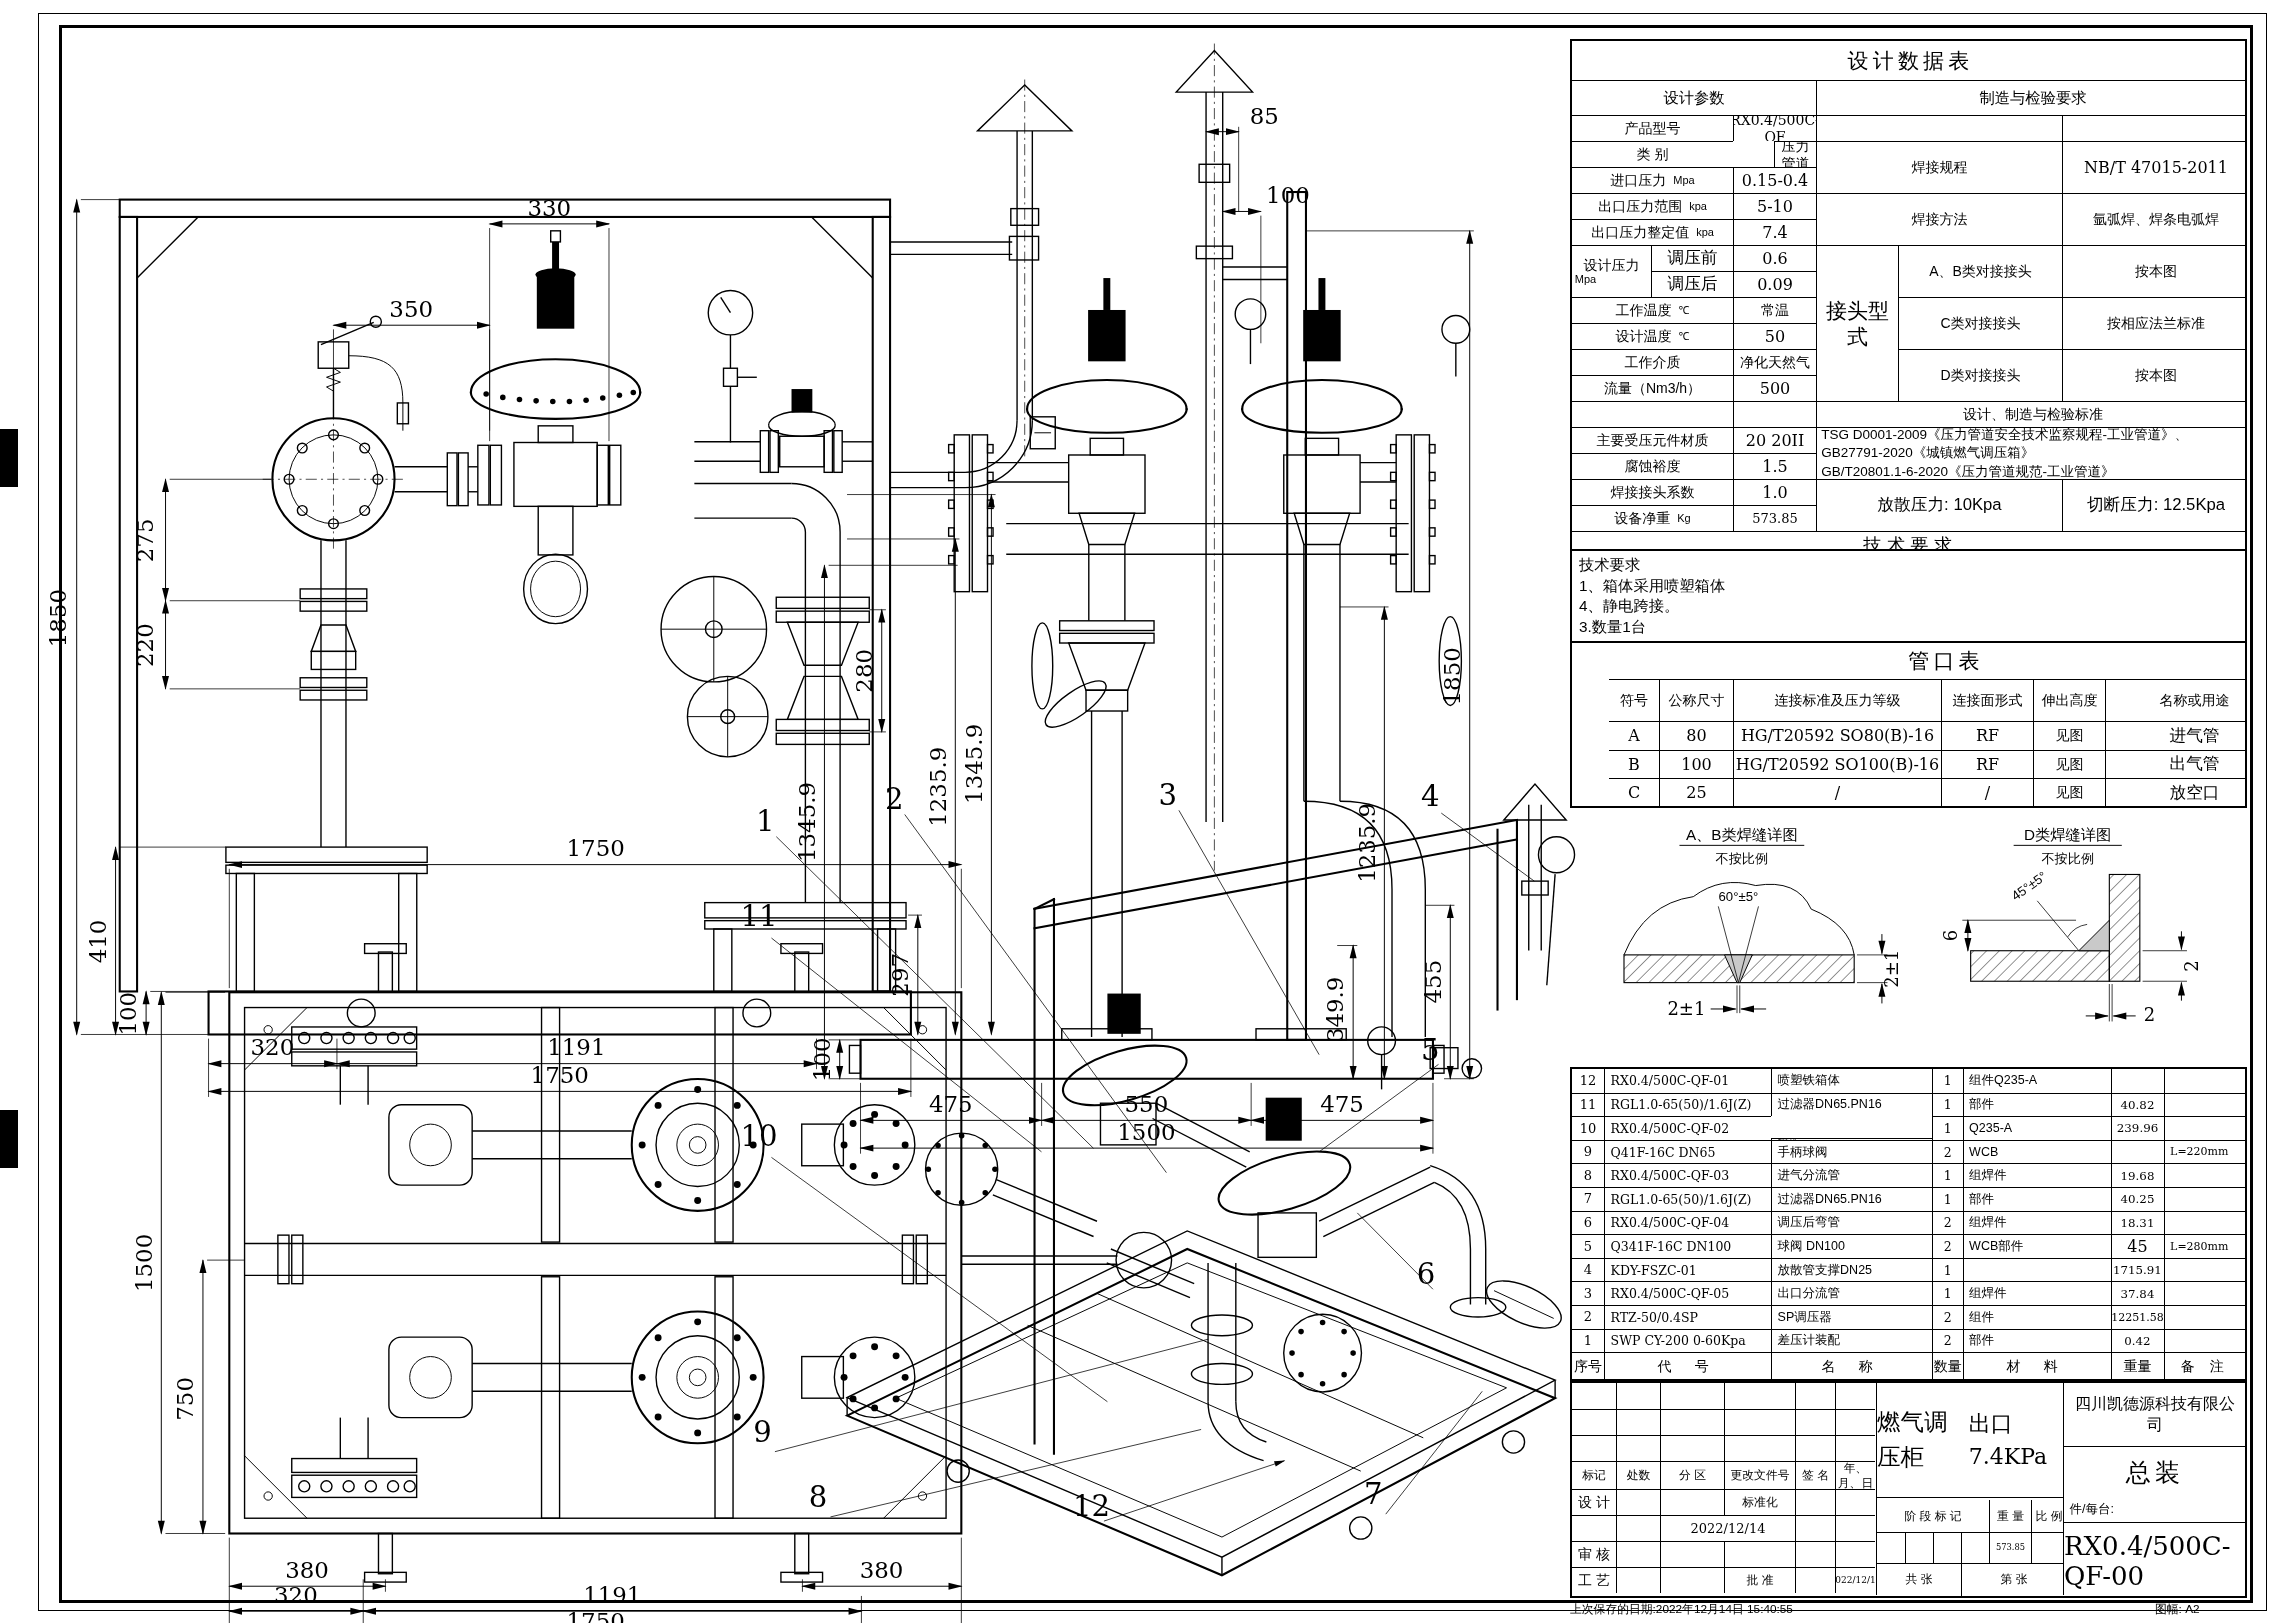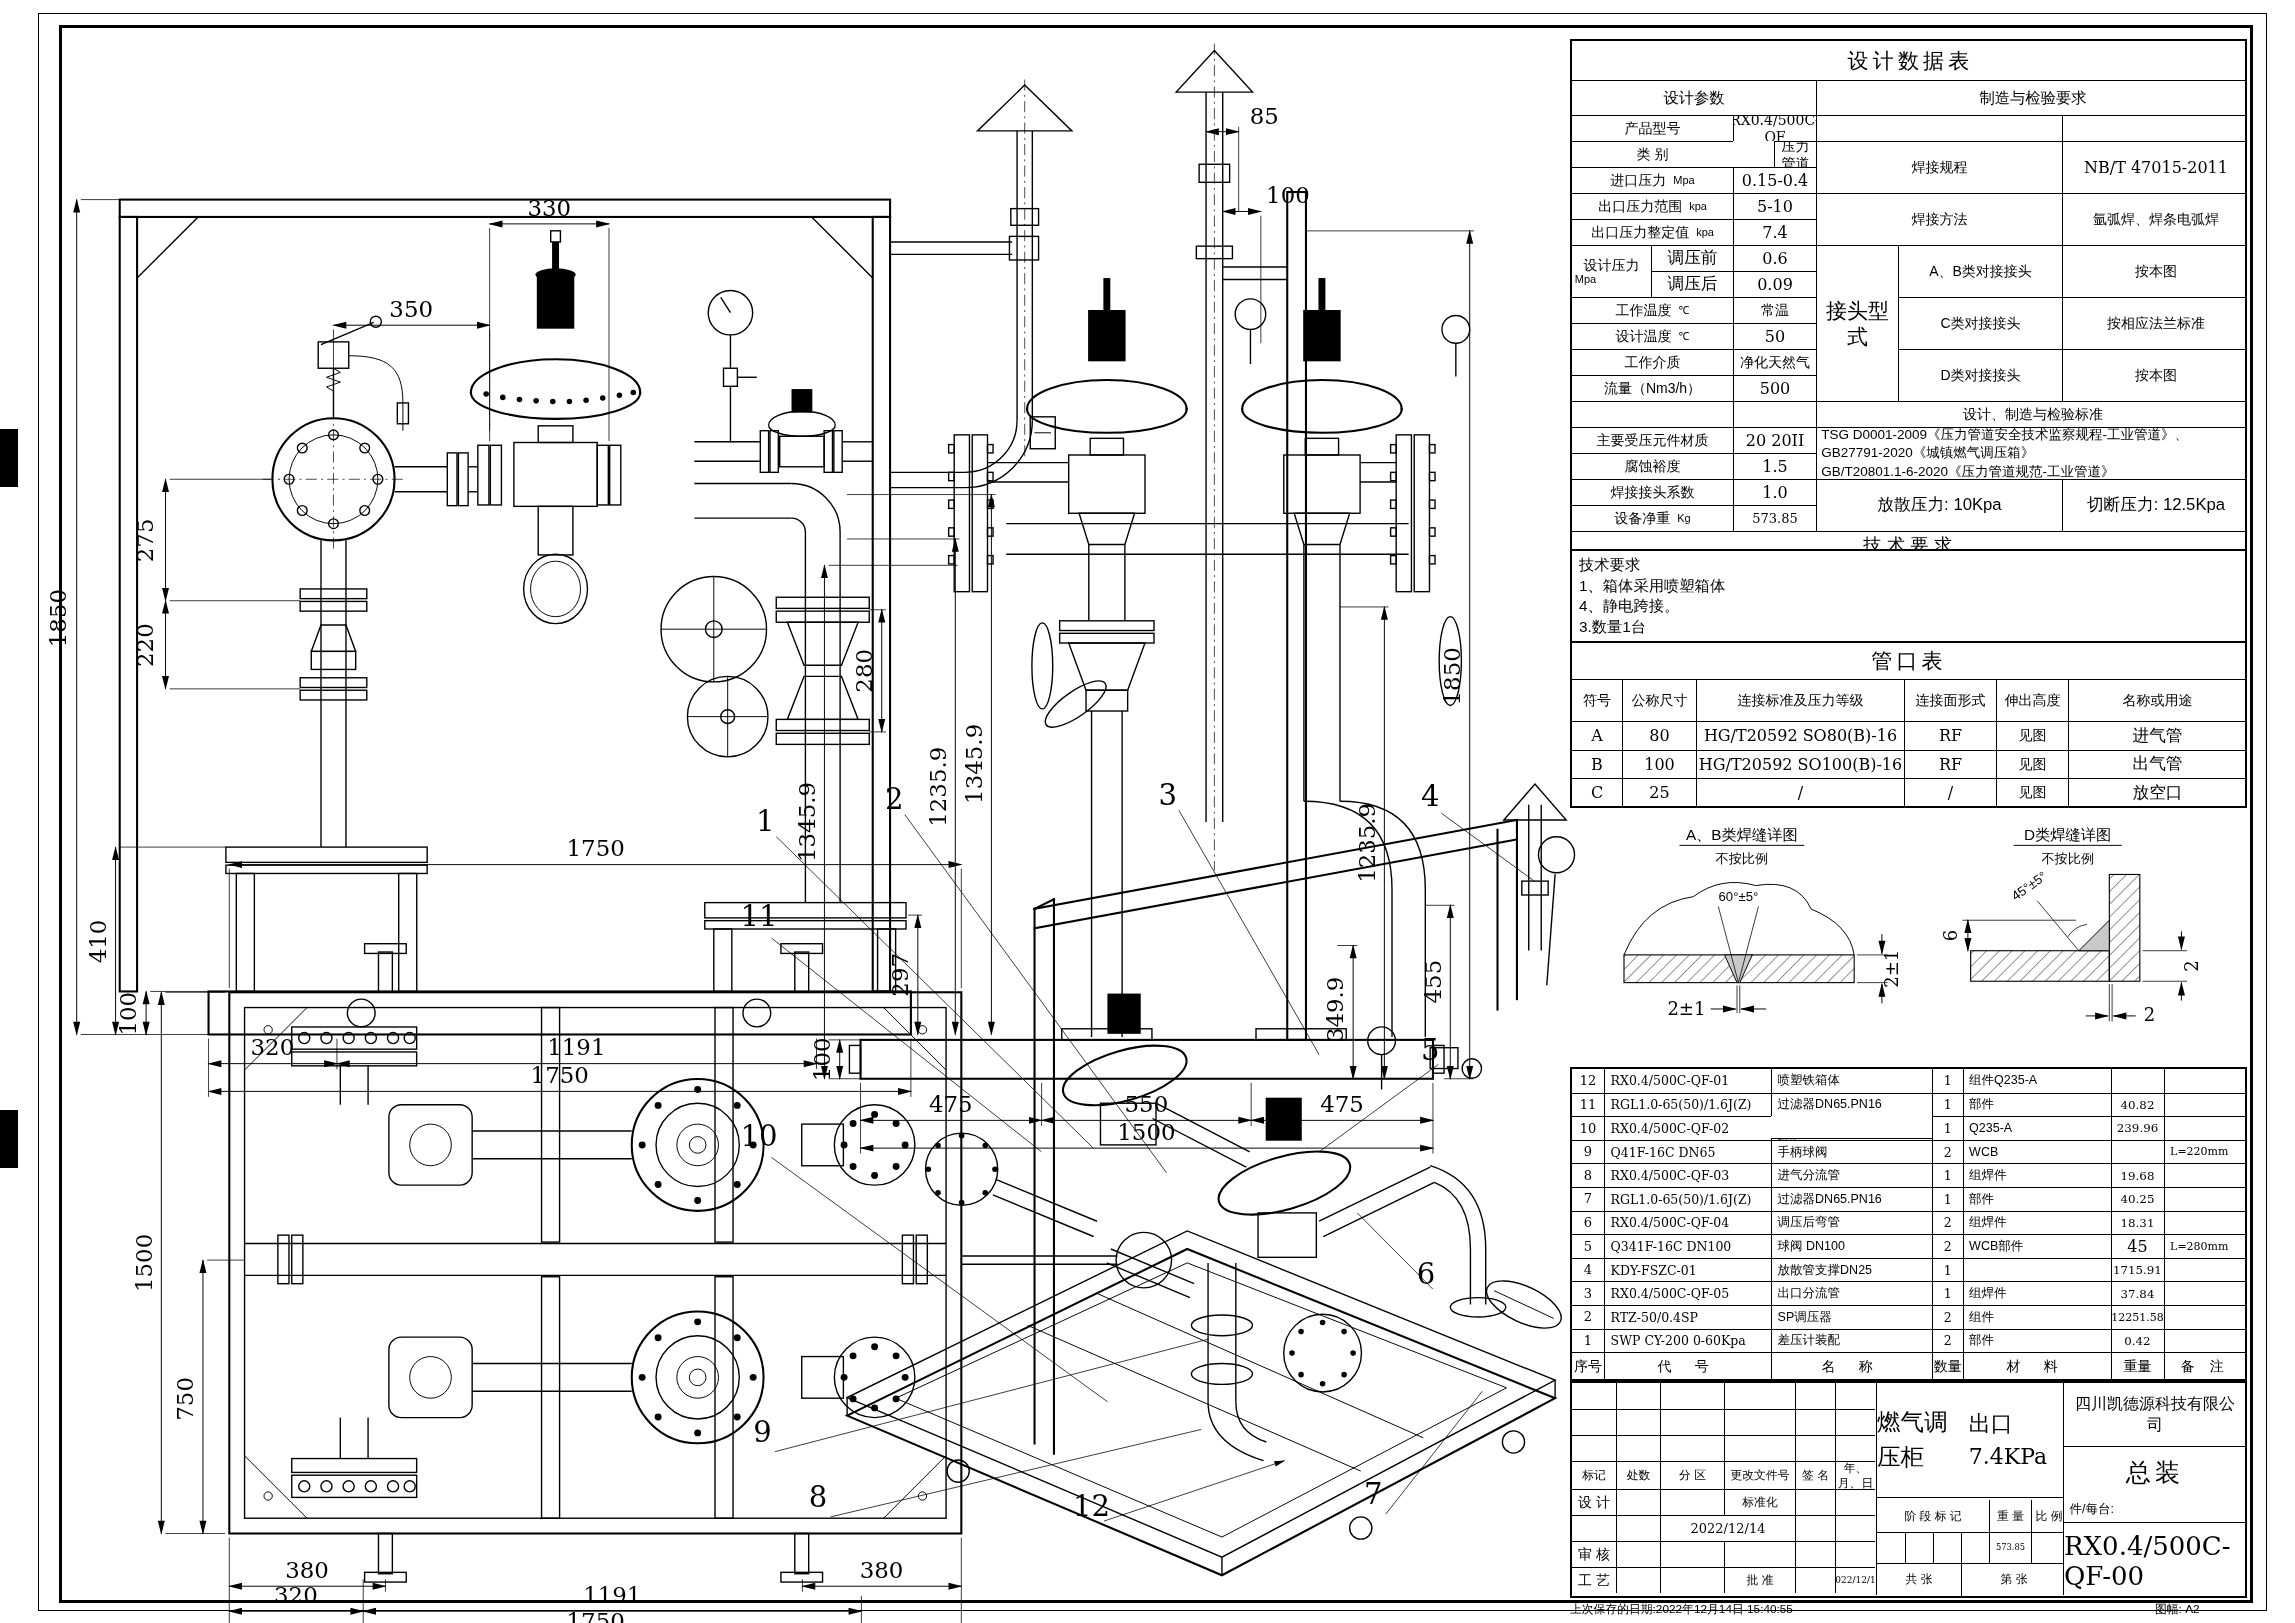--- a/index.html
+++ b/index.html
@@ -734,21 +734,21 @@
   <div class="c nl" style="grid-area:19/1/20/7;font-size:18px;letter-spacing:5.6px;">技术要求</div>
 </div>
 
 <div class="abs techreq">
   <div>技术要求</div>
   <div>1、箱体采用喷塑箱体</div>
   <div>4、静电跨接。</div>
   <div>3.数量1台</div>
 </div>
 
-<div class="abs grid" style="left:1570px;top:641px;width:677px;height:167px;grid-template-columns:50px 74px 208px 92px 72px 178px;grid-template-rows:36px 42px 28.5px 28.5px 28.5px;">
+<div class="abs grid" style="left:1570px;top:641px;width:677px;height:167px;grid-template-columns:50px 74px 208px 92px 72px 178px;grid-template-rows:36px 42px 28.5px 28.5px 28.5px;padding-left:37px;">
   <div class="c nl nt tt" style="grid-area:1/1/2/7;">管口表</div>
   <div class="c nl" style="grid-area:2/1/3/2;">符号</div>
   <div class="c" style="grid-area:2/2/3/3;">公称尺寸</div>
   <div class="c" style="grid-area:2/3/3/4;">连接标准及压力等级</div>
   <div class="c" style="grid-area:2/4/3/5;">连接面形式</div>
   <div class="c" style="grid-area:2/5/3/6;">伸出高度</div>
   <div class="c" style="grid-area:2/6/3/7;">名称或用途</div>
   <div class="c nl num" style="grid-area:3/1/4/2;">A</div>
   <div class="c num" style="grid-area:3/2/4/3;">80</div>
   <div class="c num" style="grid-area:3/3/4/4;">HG/T20592 SO80(B)-16</div>

